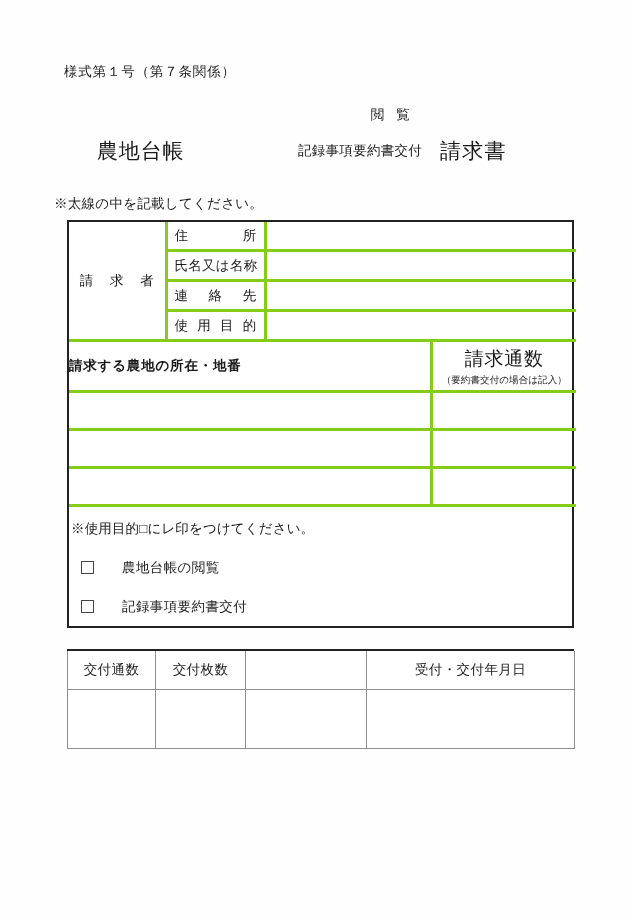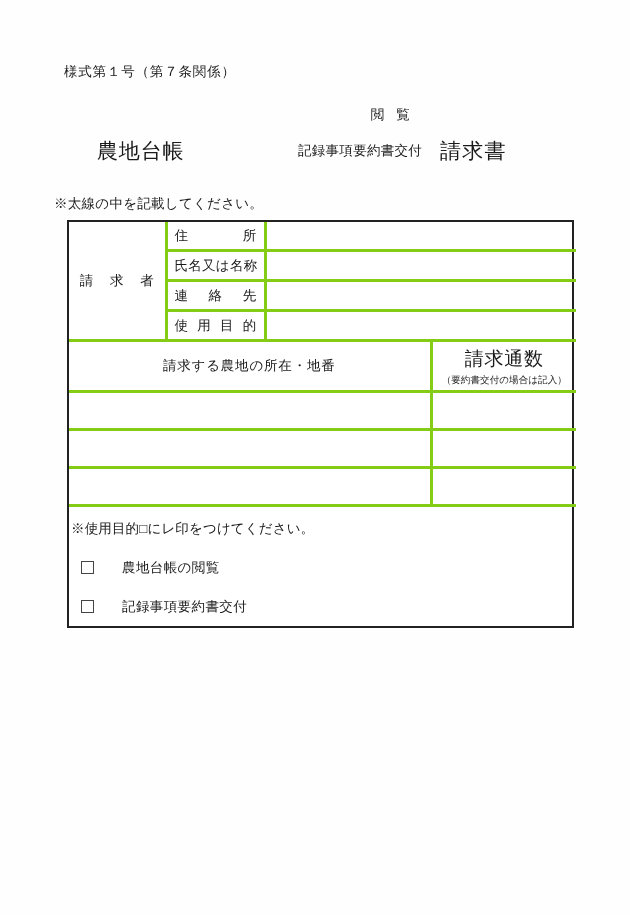--- a/index.html
+++ b/index.html
@@ -136,22 +136,22 @@
   }
   .applicant-cell {
     text-align: center;
     vertical-align: middle;
   }
 
   .row-h-std { height: 27px; }
   .row-h-blank { height: 35px; }
 
   .section-head {
-    text-align: center;
     height: 46px;
+    font-weight: bold;
   }
   .section-head .head-main {
     font-size: 13.5px;
     letter-spacing: 0.06em;
     display: block;
   }
   .subhead-wrap {
     text-align: center;
     line-height: 1.35;
     padding: 4px 0;
@@ -319,14 +319,38 @@
             <div class="check-row">
               <span class="check-box"></span>
               <span class="check-label">記録事項要約書交付</span>
             </div>
           </td>
         </tr>
       </tbody>
     </table>
   </div>
 
+  <div class="bottom-table">
+    <table>
+      <colgroup>
+        <col style="width:88px">
+        <col style="width:90px">
+        <col style="width:121px">
+        <col style="width:208px">
+      </colgroup>
+      <tbody>
+        <tr>
+          <td class="bt-head">交付通数</td>
+          <td class="bt-head">交付枚数</td>
+          <td class="bt-head"></td>
+          <td class="bt-head">受付・交付年月日</td>
+        </tr>
+        <tr>
+          <td class="bt-body"></td>
+          <td class="bt-body"></td>
+          <td class="bt-body"></td>
+          <td class="bt-body"></td>
+        </tr>
+      </tbody>
+    </table>
+  </div>
 
 </div>
 
 </body></html>

